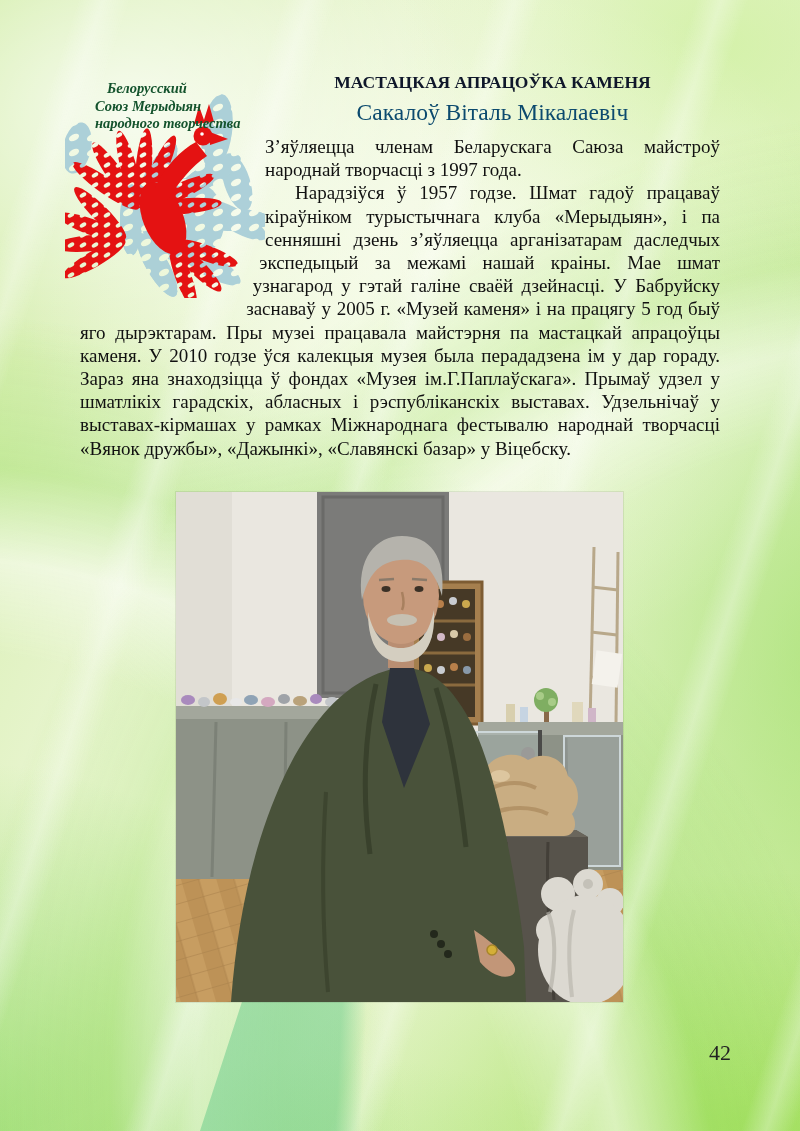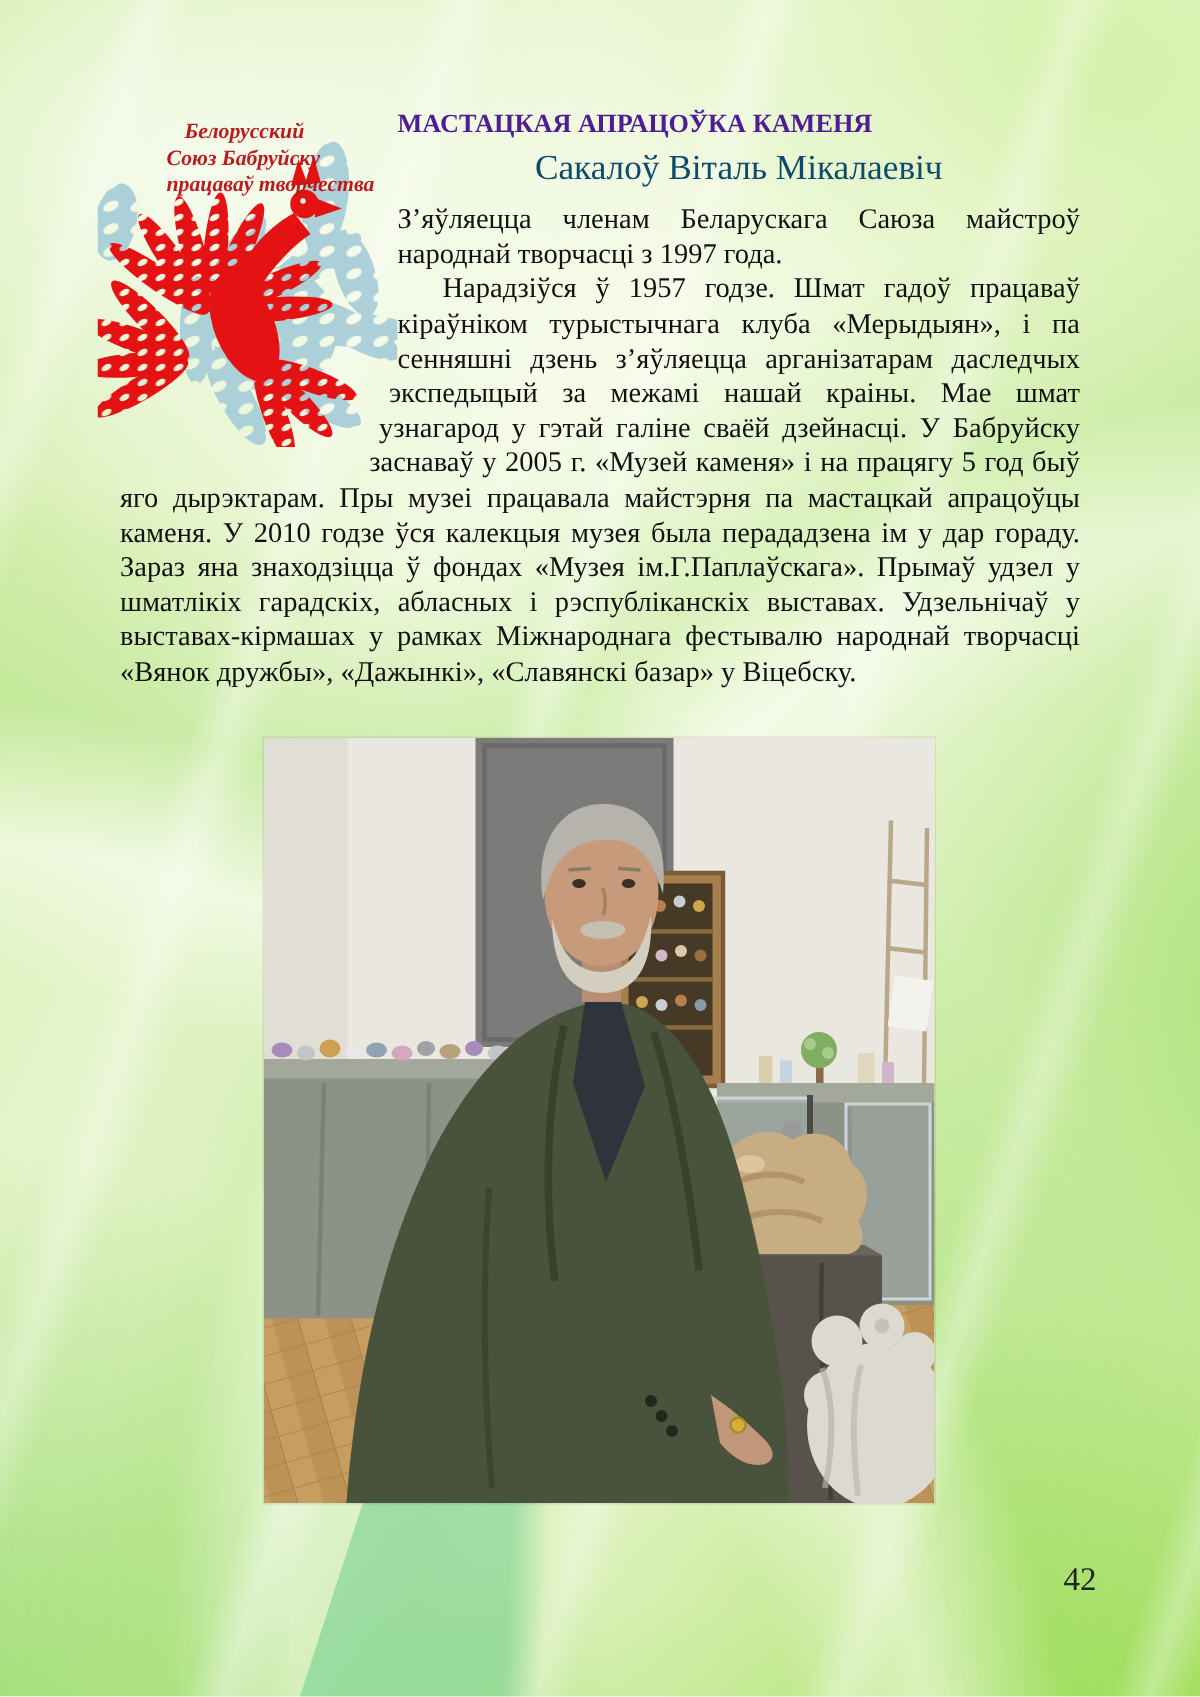--- a/index.html
+++ b/index.html
@@ -33,28 +33,28 @@
     background:linear-gradient(75deg, rgba(110,205,140,.55) 0 46%, rgba(110,205,140,0) 54%);
     transform:rotate(18deg);border-radius:40px;
   }
   .content{position:absolute;left:80px;top:70px;width:640px;}
   .logo-float{
     float:left;width:200px;height:228px;margin-left:-15px;position:relative;
     shape-outside:polygon(0 0,200px 0,197px 90px,188px 150px,166px 228px,0 228px);
   }
   .logo-art{position:absolute;left:0;top:0;width:200px;height:228px;}
   .logo-caption{
-    position:absolute;left:46px;top:10px;z-index:2;
-    color:#b91c1c;font-weight:bold;font-style:italic;
+    position:absolute;left:30px;top:10px;z-index:2;
+    color:#14532d;font-weight:bold;font-style:italic;
     font-size:14.5px;line-height:17.5px;white-space:nowrap;
   }
   .logo-caption .l1{padding-left:12px;}
   .section-title{
-    margin:2px 0 0;padding-left:46px;
-    font-size:17.5px;line-height:21px;font-weight:bold;color:#4c1d95;
+    margin:2px 0 0;padding-left:46px;text-align:center;
+    font-size:17.5px;line-height:21px;font-weight:bold;color:#0f172a;
   }
   .person-name{
     margin:6px 0 9px;padding-left:24px;text-align:center;
     font-size:23.5px;line-height:27px;font-weight:normal;color:#0c4a6e;
   }
   .body-par{font-size:19px;line-height:23.2px;text-align:justify;margin:0;}
   .body-par.indented{text-indent:30px;}
   .photo{
     position:absolute;left:176px;top:492px;width:447px;height:510px;
     box-shadow:0 0 0 1px rgba(0,0,0,.08);
@@ -140,22 +140,22 @@
           <ellipse cx="98" cy="148" rx="20" ry="38" transform="rotate(-22 98 148)"></ellipse>
           <path d="M 90,118 C 100,96 116,80 131,72 L 142,86 C 127,96 112,114 103,130 Z"></path>
           <circle cx="138" cy="66" r="9.5"></circle>
           <path d="M 145,62 L 163,69 L 145,75 Z"></path>
           <path d="M 129,54 L 134,36 L 139,50 L 144,34 L 149,52 Z"></path>
           <circle cx="137" cy="64" r="1.8" fill="#fff"></circle>
         </g>
       </svg>
       <div class="logo-caption">
         <div class="l1">Белорусский</div>
-        <div>Союз Бабруйску</div>
-        <div>працаваў творчества</div>
+        <div>Союз Мерыдыян</div>
+        <div>народного творчества</div>
       </div>
     </div>
 
     <h2 class="section-title">МАСТАЦКАЯ АПРАЦОЎКА КАМЕНЯ</h2>
     <h1 class="person-name">Сакалоў Віталь Мікалаевіч</h1>
     <p class="body-par">З’яўляецца членам Беларускага Саюза майстроў народнай творчасці з 1997 года.</p>
     <p class="body-par indented">Нарадзіўся ў 1957 годзе. Шмат гадоў працаваў кіраўніком турыстычнага клуба «Мерыдыян», і па сенняшні дзень з’яўляецца арганізатарам даследчых экспедыцый за межамі нашай краіны. Мае шмат узнагарод у гэтай галіне сваёй дзейнасці. У Бабруйску заснаваў у 2005 г. «Музей каменя» і на працягу 5 год быў яго дырэктарам. Пры музеі працавала майстэрня па мастацкай апрацоўцы каменя. У 2010 годзе ўся калекцыя музея была перададзена ім у дар гораду. Зараз яна знаходзіцца ў фондах «Музея ім.Г.Паплаўскага». Прымаў удзел у шматлікіх гарадскіх, абласных і рэспубліканскіх выставах. Удзельнічаў у выставах-кірмашах у рамках Міжнароднага фестывалю народнай творчасці «Вянок дружбы», «Дажынкі», «Славянскі базар» у Віцебску.</p>
   </div>
 
   <svg class="photo" viewBox="0 0 447 510" xmlns="http://www.w3.org/2000/svg">

